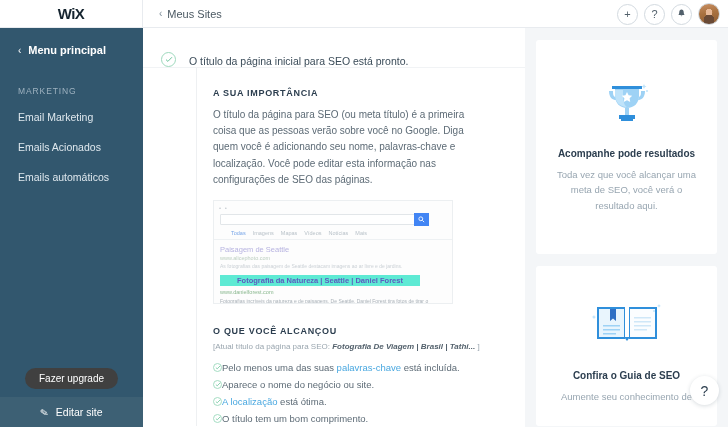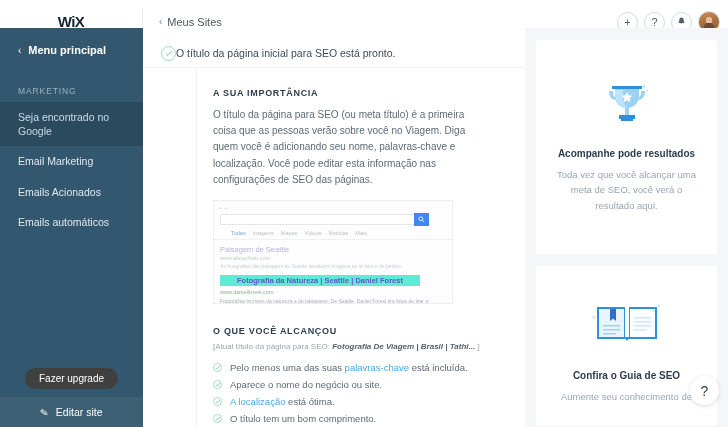--- a/index.html
+++ b/index.html
@@ -9,21 +9,21 @@
     font-family: "Liberation Sans", sans-serif;
     background: #ffffff;
   }
   #app { position: relative; width: 728px; height: 427px; }
 
   
   .topbar {
     position: absolute; top: 0; left: 0; width: 728px; height: 28px;
     background: #ffffff;
     border-bottom: 1px solid #e8ebef;
-    display: flex; align-items: center; margin-top: 8px;
+    display: flex; align-items: center;
   }
   .wix-logo {
     width: 143px; height: 27px;
     display: flex; align-items: center; justify-content: center;
     border-right: 1px solid #e8ebef;
     font-size: 15px; font-weight: bold; letter-spacing: -0.5px;
     color: #15242f;
   }
   .breadcrumb {
     display: flex; align-items: center; gap: 5px;
@@ -92,21 +92,21 @@
     font-size: 10.5px; color: #ffffff; cursor: pointer;
   }
   .pencil { font-size: 10px; transform: rotate(-10deg); }
 
   
   .main {
     position: absolute; top: 28px; left: 143px; width: 382px; height: 399px;
     background: #ffffff;
   }
   .status-row {
-    display: flex; align-items: center; 
+    display: flex; align-items: flex-end; gap: 13px;
     padding: 11px 0 0 18px; height: 40px;
     border-bottom: 1px solid #f1f3f5;
   }
   .check-circle-lg {
     width: 15px; height: 15px; border-radius: 50%;
     border: 1px solid #9ed9bd;
     display: flex; align-items: center; justify-content: center;
     flex: 0 0 auto;
   }
   .check-circle-lg svg { display: block; }
@@ -164,21 +164,21 @@
   .sec-title2 {
     font-size: 9px; font-weight: bold; letter-spacing: 0.7px;
     color: #2c3e4f; margin-top: 22px;
   }
   .cur-title {
     font-size: 8px; color: #9aa6af; margin-top: 6px;
   }
   .cur-title i { color: #53616c; font-weight: bold; font-style: italic; }
   .chk-list { margin-top: 8px; }
   .chk-row {
-    display: flex; align-items: center; gap: 8px;
+    display: flex; align-items: center; gap: 0;
     height: 17px; font-size: 9.5px; color: #5d6b76;
   }
   .chk-ico {
     width: 9px; height: 9px; border-radius: 50%;
     border: 1px solid #a5ddc3; flex: 0 0 auto;
     display: flex; align-items: center; justify-content: center;
   }
   .lnk { color: #4aa8e0; }
 
   
@@ -238,23 +238,20 @@
     </div>
   </div>
 
   <div class="sidebar">
     <div class="menu-principal">
       <span class="chev">‹</span>
       <span>Menu principal</span>
     </div>
     <div class="section-label">MARKETING</div>
 
-    <div class="nav-item active">
-      <span>Seja encontrado no Google</span>
-    </div>
     <div class="nav-item">
       <span>Email Marketing</span>
     </div>
     <div class="nav-item">
       <span>Emails Acionados</span>
     </div>
     <div class="nav-item">
       <span>Emails automáticos</span>
     </div>
 
@@ -275,21 +272,21 @@
         <svg width="8" height="7" viewBox="0 0 8 7">
             <path d="M1 3.6 2.9 5.4 7 1.2" stroke="#6cc49b" stroke-width="1" fill="none"></path>
           </svg>
       </div>
       <div class="status-text">O título da página inicial para SEO está pronto.</div>
     </div>
 
     <div class="content-col">
 
       <div class="sec-title">A SUA IMPORTÂNCIA</div>
-      <div class="sec-body">O título da página para SEO (ou meta título) é a primeira coisa que as pessoas verão sobre você no Viagem. Diga quem você é adicionando seu nome, palavras-chave e localização. Você pode editar esta informação nas configurações de SEO das páginas.</div>
+      <div class="sec-body">O título da página para SEO (ou meta título) é a primeira coisa que as pessoas verão sobre você no Google. Diga quem você é adicionando seu nome, palavras-chave e localização. Você pode editar esta informação nas configurações de SEO das páginas.</div>
 
       <div class="serp">
         <div class="serp-dots">• •</div>
         <div class="serp-searchrow">
           <div class="serp-input"></div>
           <div class="serp-btn">
             <svg width="7" height="7" viewBox="0 0 8 8">
                 <circle cx="3.2" cy="3.2" r="2.2" stroke="#fff" stroke-width="1" fill="none"></circle>
                 <path d="M5 5 7 7" stroke="#fff" stroke-width="1"></path>
               </svg>

